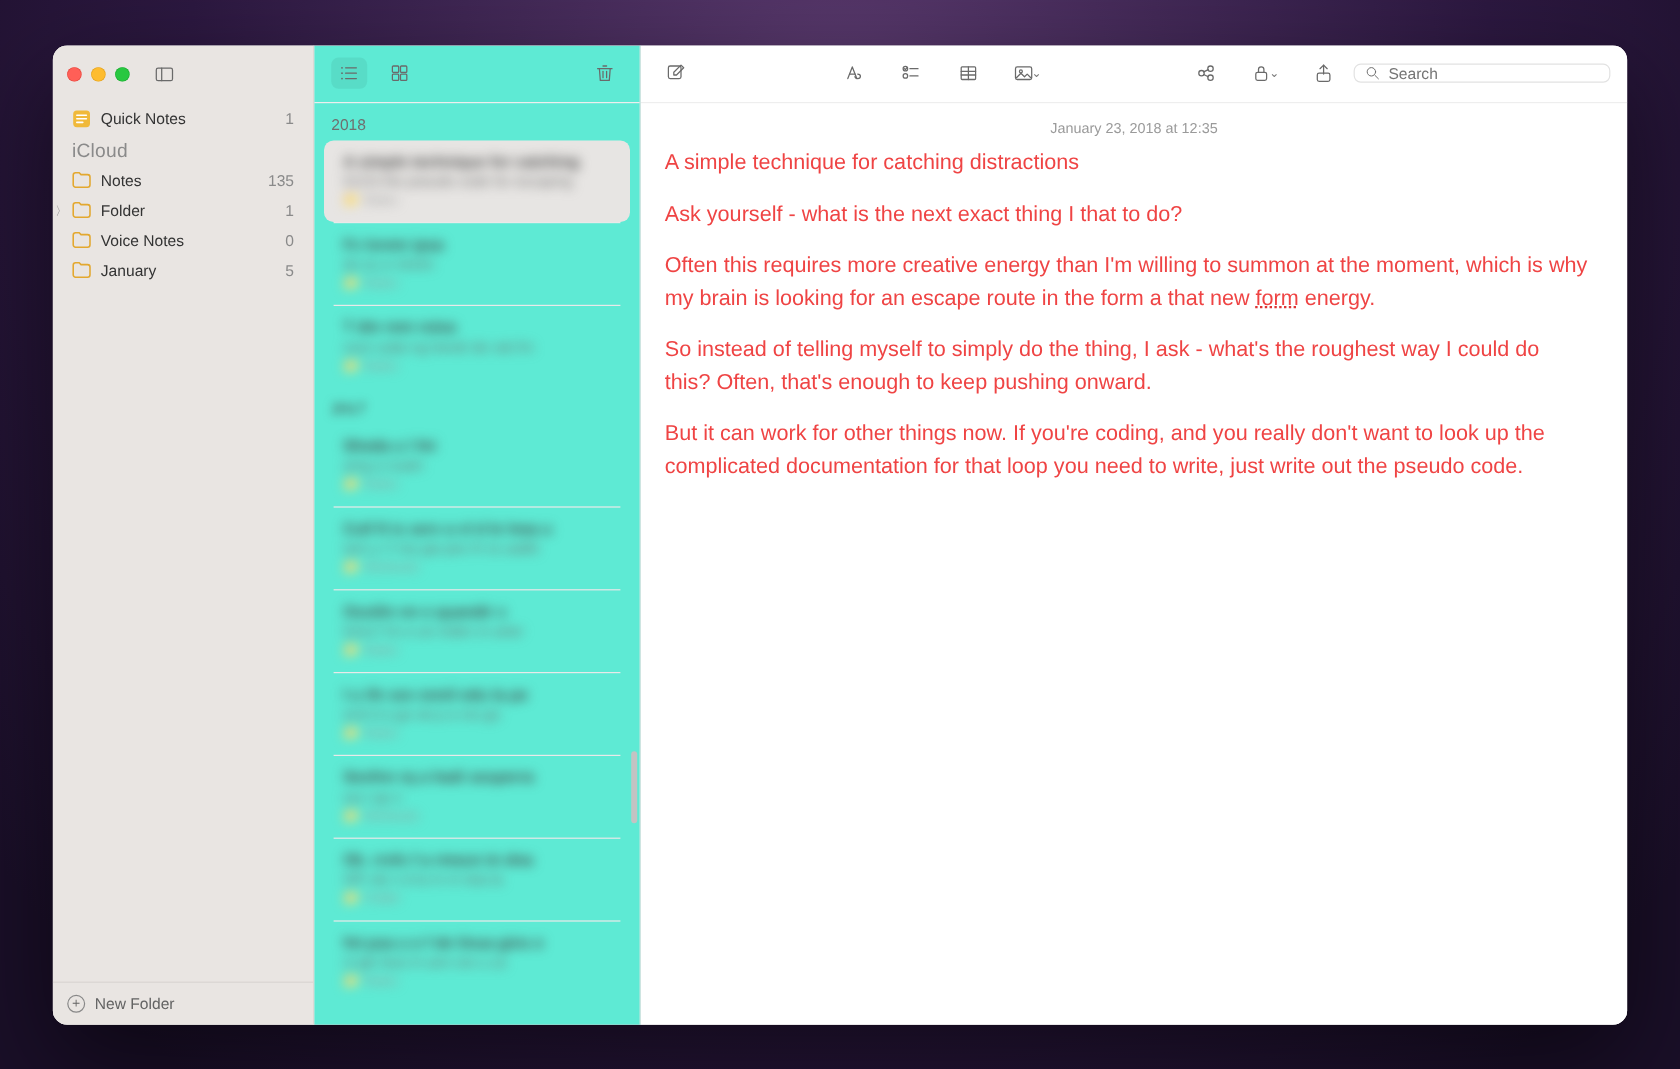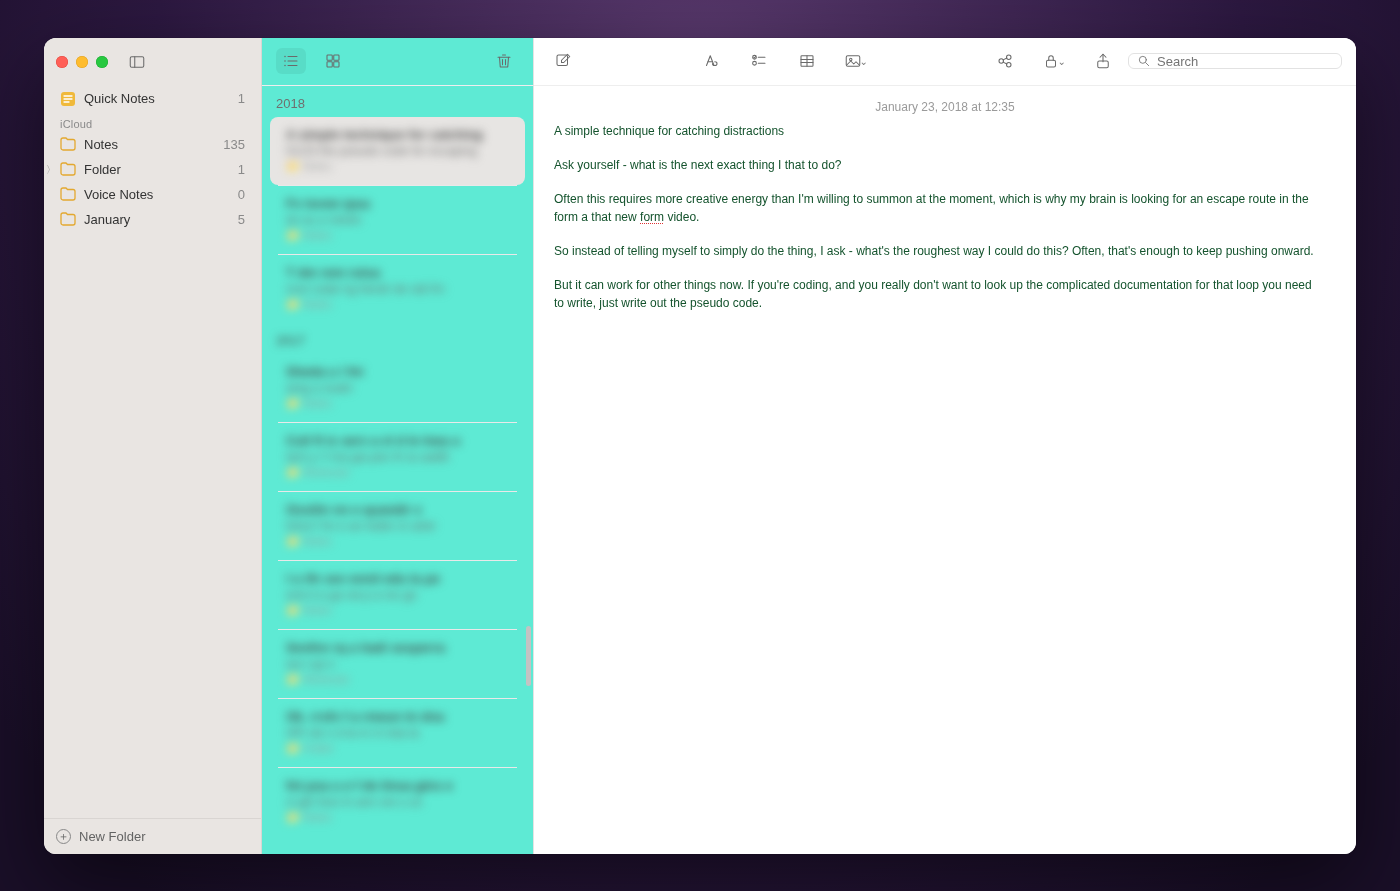--- a/index.html
+++ b/index.html
@@ -35,21 +35,21 @@
   .traffic-lights { display: flex; gap: 8px; margin-right: 6px;}
   .dot { width: 12px; height: 12px; border-radius: 50%; }
   .dot.red { background:#ff5f57; box-shadow: inset 0 0 0 .5px #e1483f;}
   .dot.yellow { background:#febc2e; box-shadow: inset 0 0 0 .5px #dfa023;}
   .dot.green { background:#28c840; box-shadow: inset 0 0 0 .5px #1da932;}
   .toolbar-icon-btn {
     width: 30px; height: 26px; display:flex; align-items:center; justify-content:center;
     border-radius:6px; color:#636363;
   }
   .sidebar-body { flex:1; overflow:auto; padding: 0 8px; font-size:13px; color:#333;}
-  .sb-section-label { font-size:11px; color:#8a8a8a; padding: 6px 8px 2px; text-transform:none; letter-spacing:.2px;}
+  .sb-section-label { font-size:16px; color:#8a8a8a; padding: 6px 8px 2px; text-transform:none; letter-spacing:.2px;}
   .sb-item {
     display:flex; align-items:center; gap:8px;
     padding: 5px 8px; border-radius:6px; position:relative;
   }
   .sb-item.active { background:#d5d2cf; }
   .sb-item .count { margin-left:auto; color:#8a8a8a; font-size:13px;}
   .sb-item .disclosure {
     position:absolute; left:-6px; top:6px; color:#8a8a8a; font-size:10px;
   }
   .folder-icon { width:16px; height:14px; flex:0 0 16px; }
@@ -105,21 +105,21 @@
   .editor-toolbar .group { display:flex; align-items:center; gap:18px;}
   .editor-toolbar .spacer { flex:1; }
   .search-wrap {
     display:flex; align-items:center; gap:6px;
     background:#fff; border:1px solid #e2e2e2;
     border-radius:6px; height:16px; padding:0 8px; min-width:210px;
   }
   .search-wrap input { border:0; outline:0; font-size:13px; flex:1; background:transparent;}
   .editor-body { flex:1; overflow:auto; padding: 14px 20px 20px; }
   .note-date { text-align:center; font-size:12px; color:#9a9a9a; padding-bottom:8px;}
-  .note-content { font-size:12px; color:#14532d; line-height:1.5; max-width: 770px;}
+  .note-content { font-size:18px; color:#ef4444; line-height:1.5; max-width: 770px;}
   .note-content p { margin-bottom: 16px;}
   .spellerr { text-decoration: underline dotted #d33; text-underline-offset:2px;}
 
   
   .ic { width:18px; height:18px; stroke:#6a6a6a; stroke-width:1.4; fill:none; stroke-linecap:round; stroke-linejoin:round;}
   .ic-sm { width:14px; height:14px;}
   .chev { font-size:10px; color:#7a7a7a; margin-left:-2px;}
 
 </style>
 </head>
@@ -401,21 +401,21 @@
         <input type="text" placeholder="Search" style="">
       </div>
     </div>
 
     <div class="editor-body">
       <div class="note-date">January 23, 2018 at 12:35</div>
       <div class="note-content">
         <p>A simple technique for catching distractions</p>
         <p>Ask yourself - what is the next exact thing I that to do?</p>
         <p>
-          <span>Often this requires more creative energy than I'm willing to summon at the moment, which is why my brain is looking for an escape route in the form a that new </span><span class="spellerr">form</span><span> video.</span>
+          <span>Often this requires more creative energy than I'm willing to summon at the moment, which is why my brain is looking for an escape route in the form a that new </span><span class="spellerr">form</span><span> energy.</span>
         </p>
         <p>So instead of telling myself to simply do the thing, I ask - what's the roughest way I could do this? Often, that's enough to keep pushing onward.</p>
         <p>But it can work for other things now. If you're coding, and you really don't want to look up the complicated documentation for that loop you need to write, just write out the pseudo code.</p>
       </div>
     </div>
   </section>
 
 </div>
 
 </body></html>

